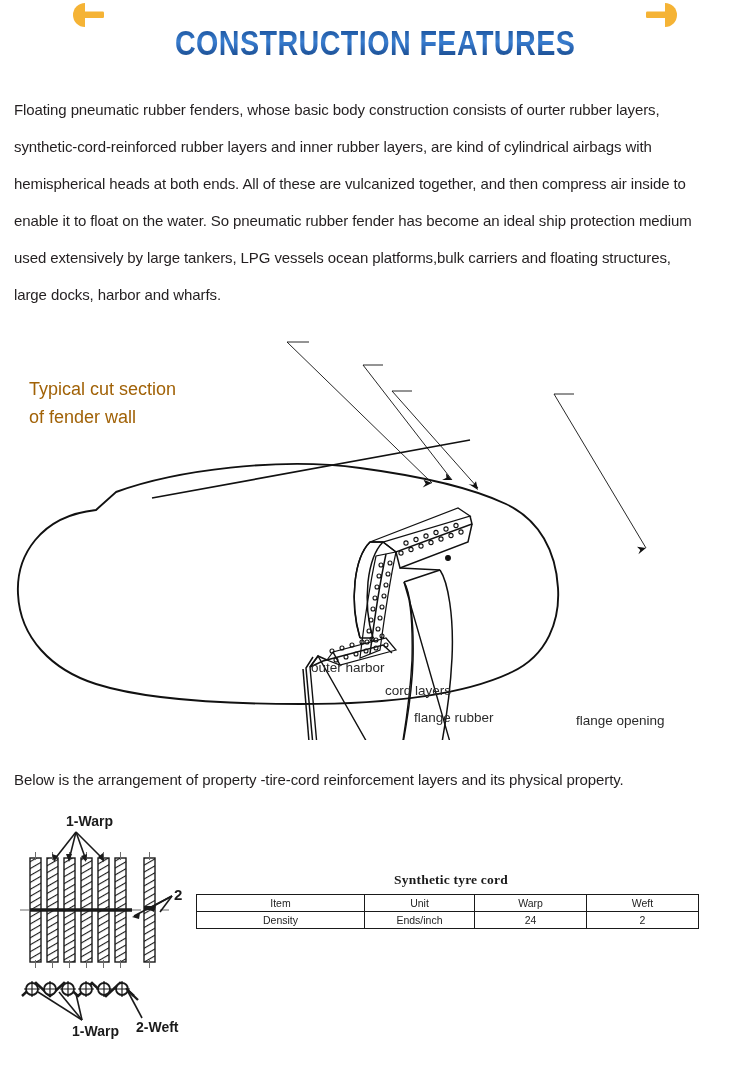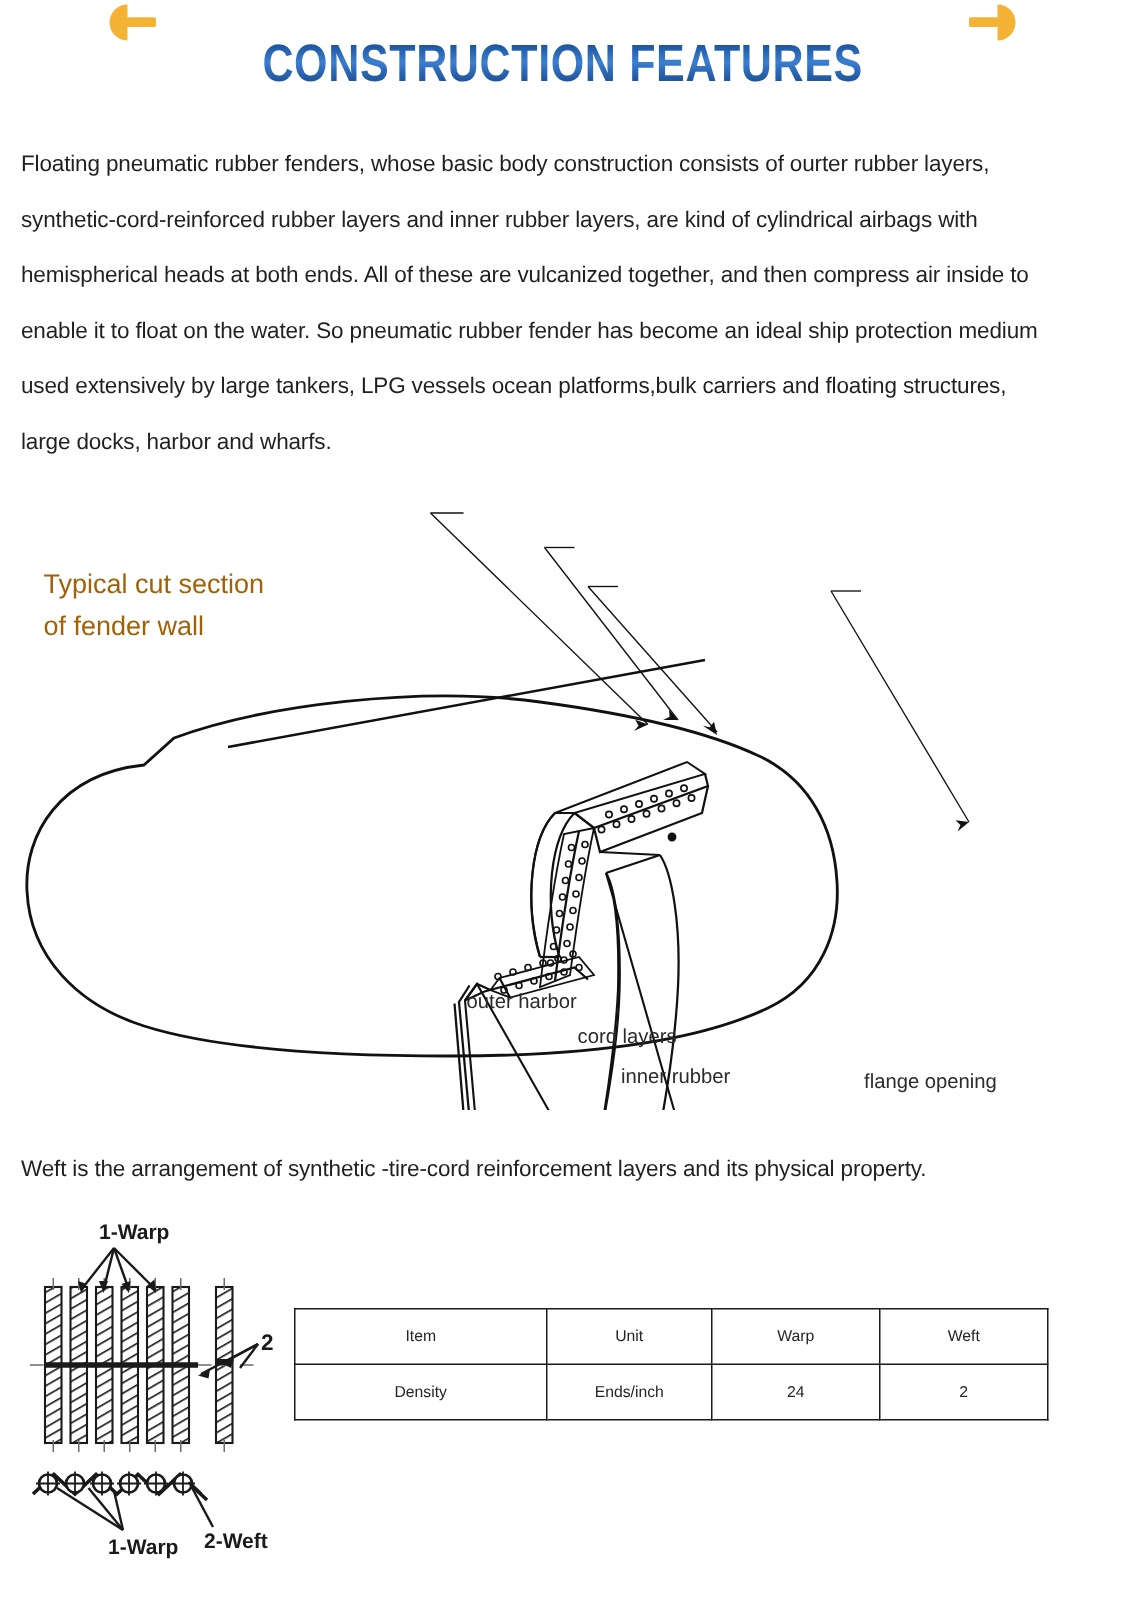--- a/index.html
+++ b/index.html
@@ -124,21 +124,21 @@
     margin: 0;
     table-layout: fixed;
   }
   table.spec td {
     border: 1px solid #1a1a1a;
     text-align: center;
     font-size: 10.5px;
     font-family: "Liberation Sans", sans-serif;
     color: #242424;
     height: 16px;
-    padding: 10px 2px;
+    padding: 0 2px;
   }
   table.spec col.c1 { width: 168px; }
   table.spec col.c2 { width: 110px; }
   table.spec col.c3 { width: 112px; }
   table.spec col.c4 { width: 112px; }
 </style>
 </head>
 <body>
 
 <div class="header">
@@ -298,25 +298,25 @@
         <path d="M637,560 L645,564" stroke-width="2.1"></path>
         <path d="M663,560 L655,564" stroke-width="2.1"></path>
         <path d="M637,577 L645,573" stroke-width="2.1"></path>
         <path d="M663,577 L655,573" stroke-width="2.1"></path>
       </g>
     </g>
   </svg>
 
   <span id="lbl-outer" class="lead-label">outer harbor</span>
   <span id="lbl-cord" class="lead-label">cord layers</span>
-  <span id="lbl-inner" class="lead-label">inner rubber</span>
+  <span id="lbl-inner" class="lead-label">flange rubber</span>
   <span id="lbl-flange" class="lead-label">flange opening</span>
 </div>
 
-<p id="below-para" class="para">Weft is the arrangement of synthetic -tire-cord reinforcement layers and its physical property.</p>
+<p id="below-para" class="para">Below is the arrangement of property -tire-cord reinforcement layers and its physical property.</p>
 
 <div class="weave-wrap">
   <svg width="196" height="248" viewBox="0 0 196 248">
     <defs>
       <pattern id="hatch" width="6" height="6" patternUnits="userSpaceOnUse" patternTransform="rotate(60)">
         <rect width="6" height="6" fill="#ffffff"></rect>
         <line x1="0" y1="0" x2="0" y2="6" stroke="#1a1a1a" stroke-width="2.2"></line>
       </pattern>
     </defs>
 
@@ -397,20 +397,21 @@
 
     <text x="52" y="18" font-family="Liberation Sans, sans-serif" font-size="14" font-weight="bold" fill="#1a1a1a">1-Warp</text>
     <text x="160" y="92" font-family="Liberation Sans, sans-serif" font-size="15" font-weight="bold" fill="#1a1a1a">2</text>
     <text x="58" y="228" font-family="Liberation Sans, sans-serif" font-size="14" font-weight="bold" fill="#1a1a1a">1-Warp</text>
     <text x="122" y="224" font-family="Liberation Sans, sans-serif" font-size="14" font-weight="bold" fill="#1a1a1a">2-Weft</text>
   </svg>
 </div>
 
 <div class="table-block">
 
+  <div class="table-title">Synthetic tyre cord</div>
 
   <table class="spec">
     <colgroup>
         <col class="c1">
         <col class="c2">
         <col class="c3">
         <col class="c4">
       </colgroup>
     <tbody>
       <tr>

